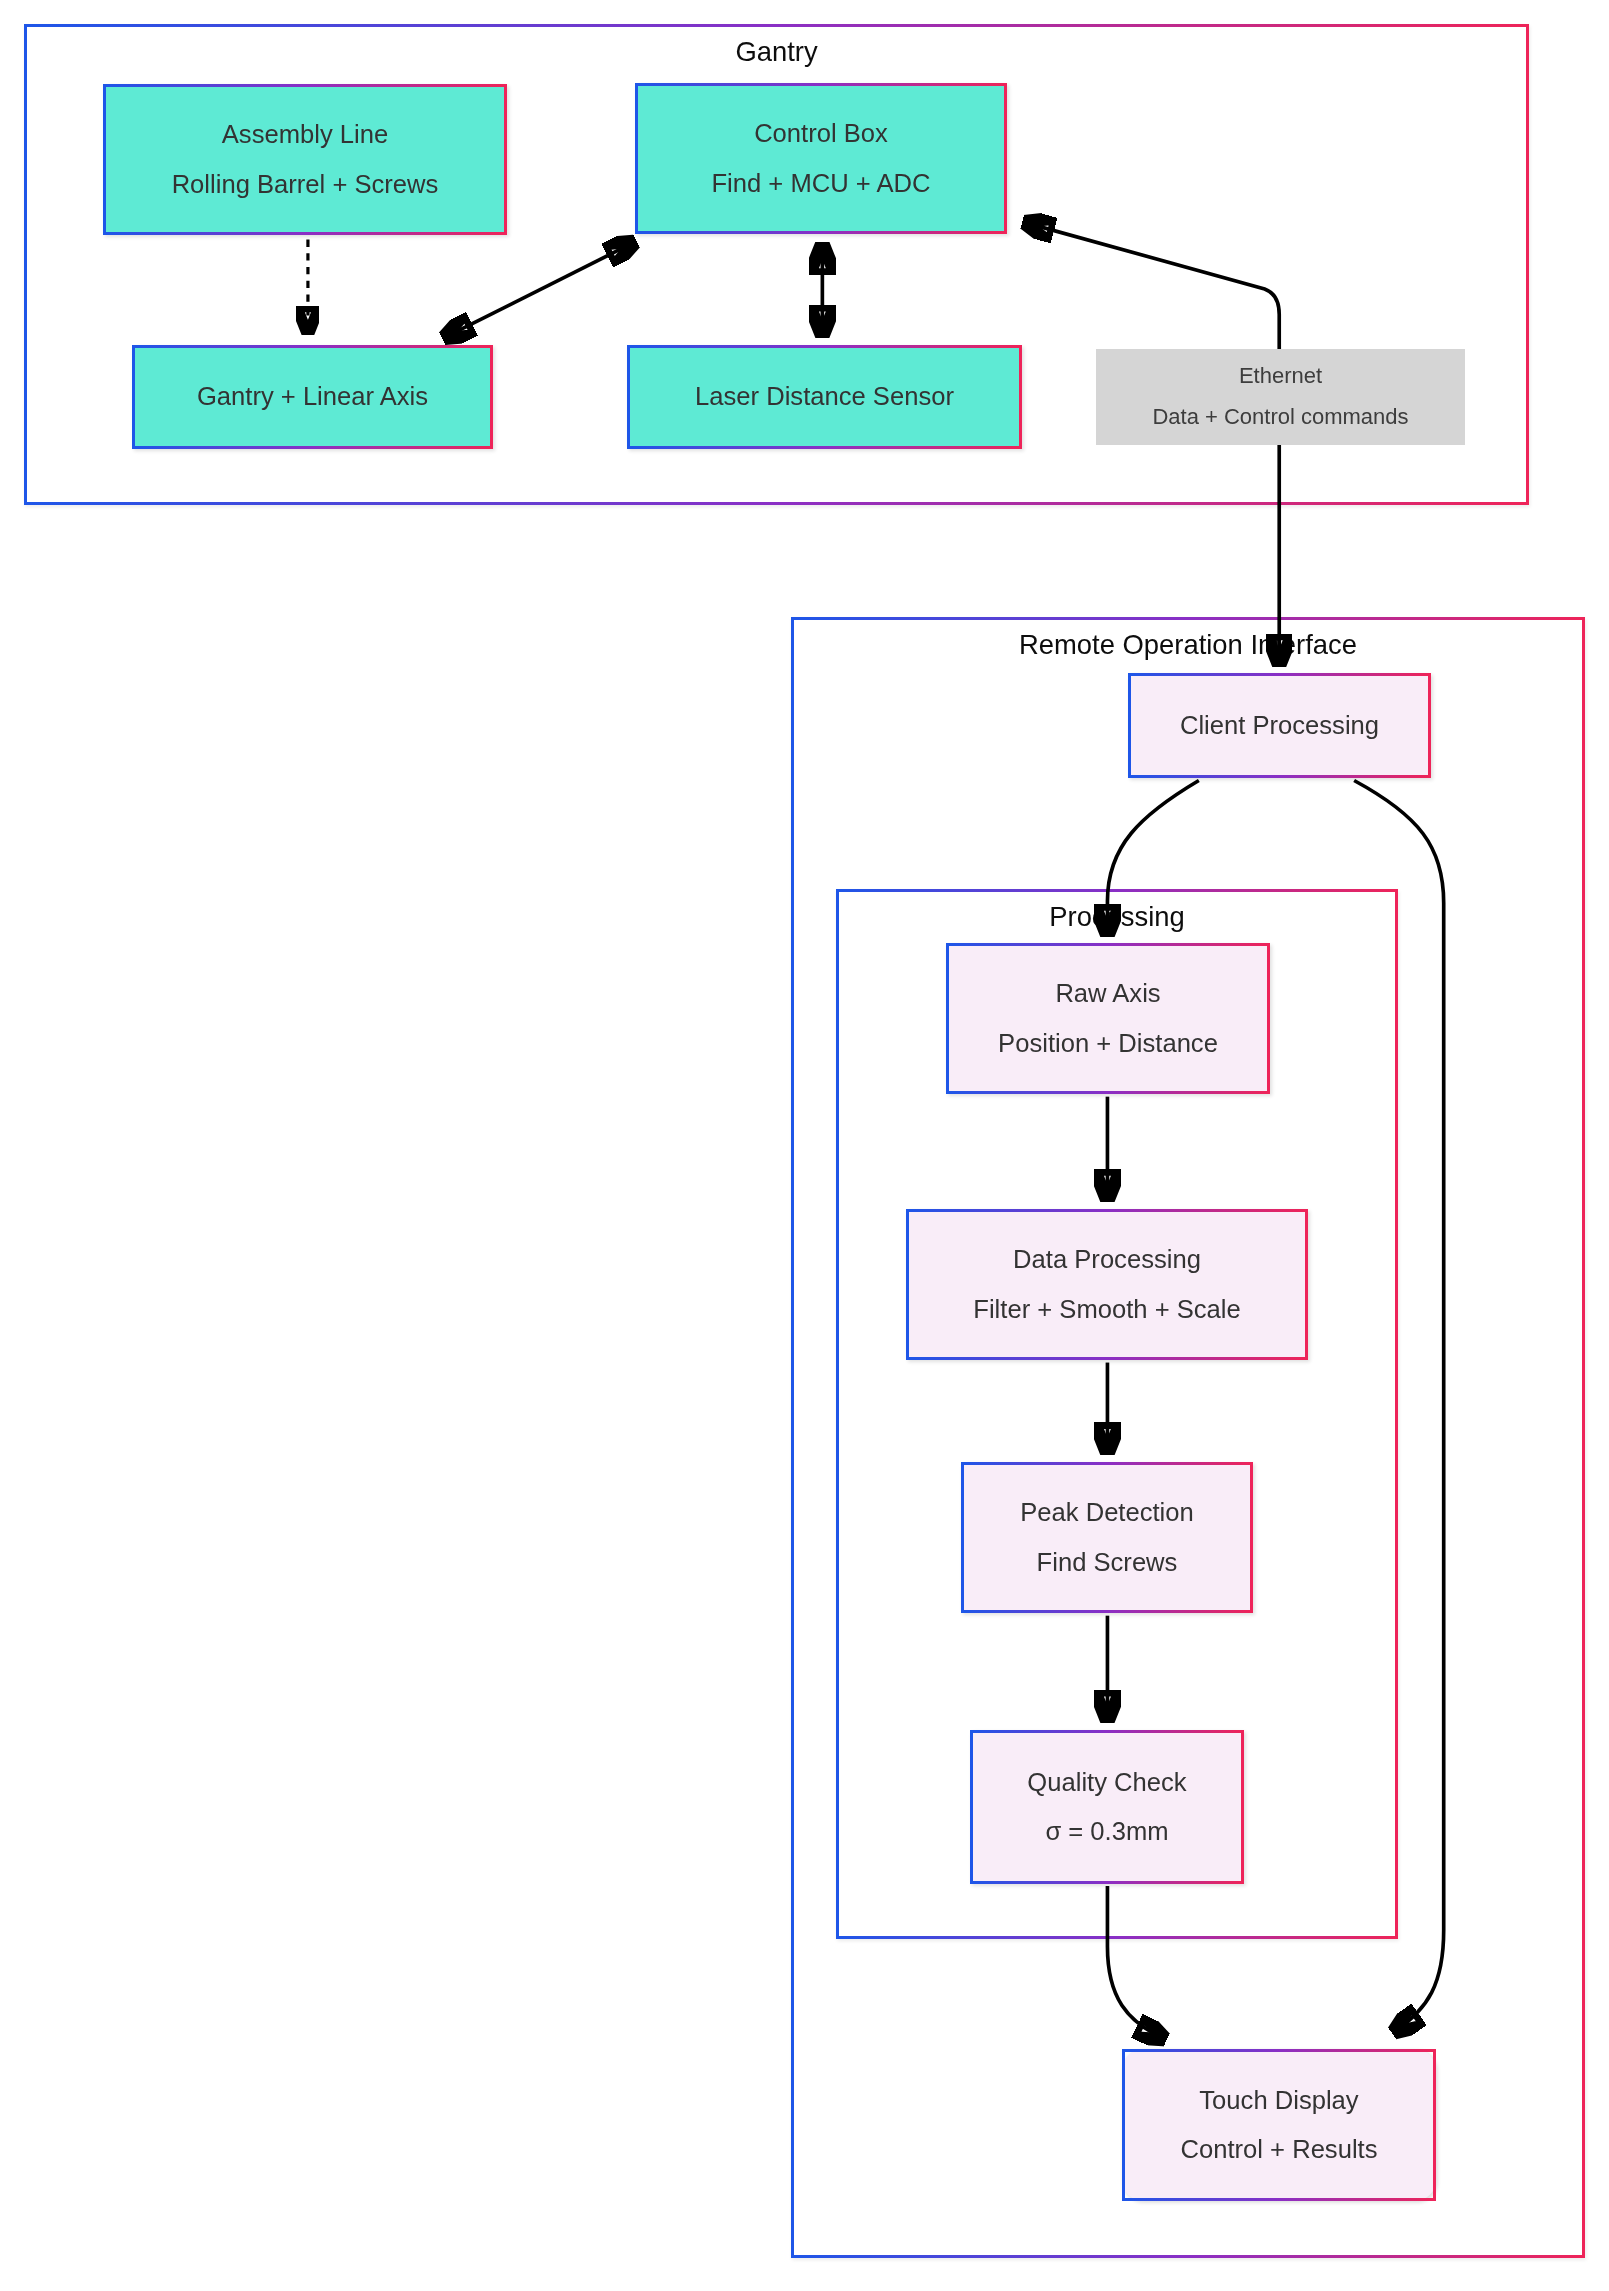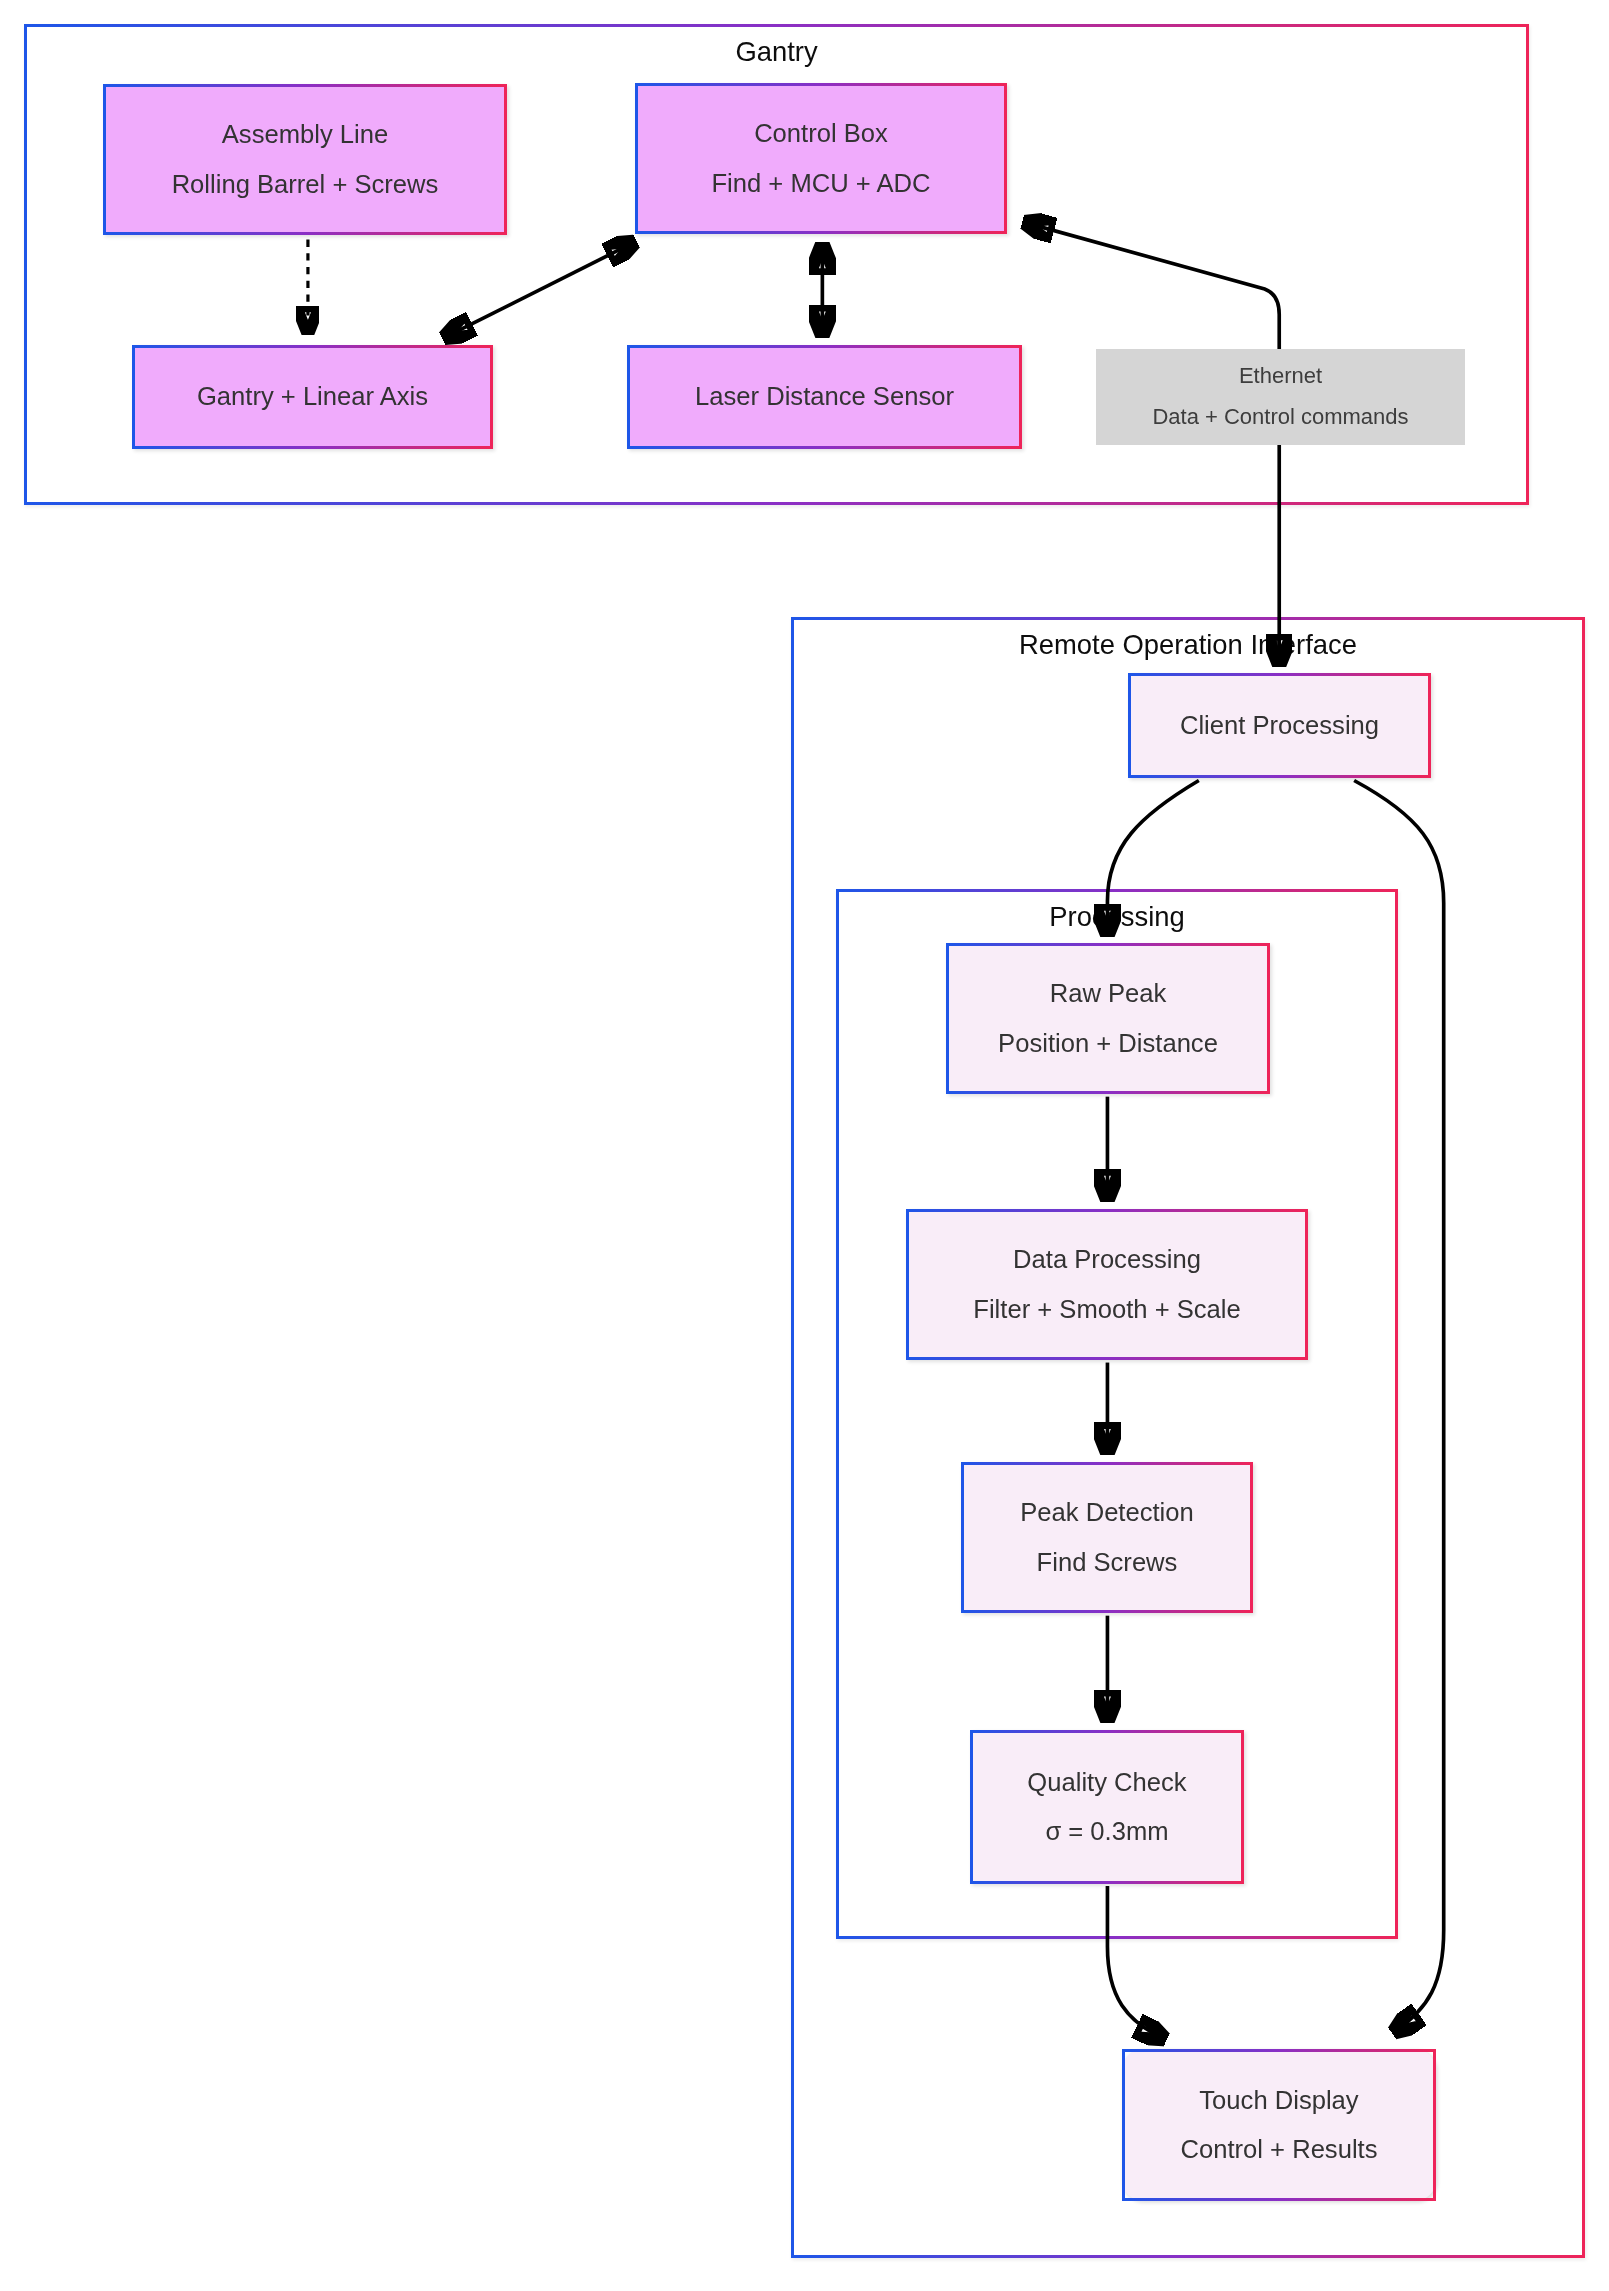--- a/index.html
+++ b/index.html
@@ -20,21 +20,21 @@
   }
   .node{
     position:absolute;box-sizing:border-box;
     border:3.7px solid;
     border-image:linear-gradient(90deg,#1e56e8 0%,#8a2fc5 50%,#ee2459 100%) 1;
     display:flex;flex-direction:column;align-items:center;justify-content:center;
     font-size:25.6px;line-height:1.92;color:#333333;text-align:center;
     box-shadow:1.8px 1.8px 3.7px rgba(0,0,0,.12);
     z-index:10;
   }
-  .node.blue{background:#f0abfc;}
+  .node.blue{background:#5eead4;}
   .node.pink{background:#f9edf8;}
   .edge-label{
     position:absolute;box-sizing:border-box;background:#d5d5d5;
     display:flex;flex-direction:column;align-items:center;justify-content:center;
     font-size:22px;line-height:1.85;color:#3d3d3d;text-align:center;
     z-index:30;
   }
   svg.edges{position:absolute;left:0;top:0;z-index:20;pointer-events:none;}
   svg.edges path{stroke:#000000;stroke-width:4;fill:none;}
   svg.edges path.dashed{stroke-width:3.5;stroke-dasharray:8 7;}
@@ -72,21 +72,21 @@
 
   <div class="node pink" style="left:1128px;top:673px;width:303px;height:105px;">
     <span>Client Processing</span>
   </div>
 
   <div class="cluster" style="left:836px;top:889px;width:562px;height:1050px;">
     <div class="cluster-title">Processing</div>
   </div>
 
   <div class="node pink" style="left:946px;top:943px;width:324px;height:151px;">
-    <span>Raw Peak</span>
+    <span>Raw Axis</span>
     <span>Position + Distance</span>
   </div>
 
   <div class="node pink" style="left:906px;top:1209px;width:402px;height:151px;">
     <span>Data Processing</span>
     <span>Filter + Smooth + Scale</span>
   </div>
 
   <div class="node pink" style="left:961px;top:1462px;width:292px;height:151px;">
     <span>Peak Detection</span>

